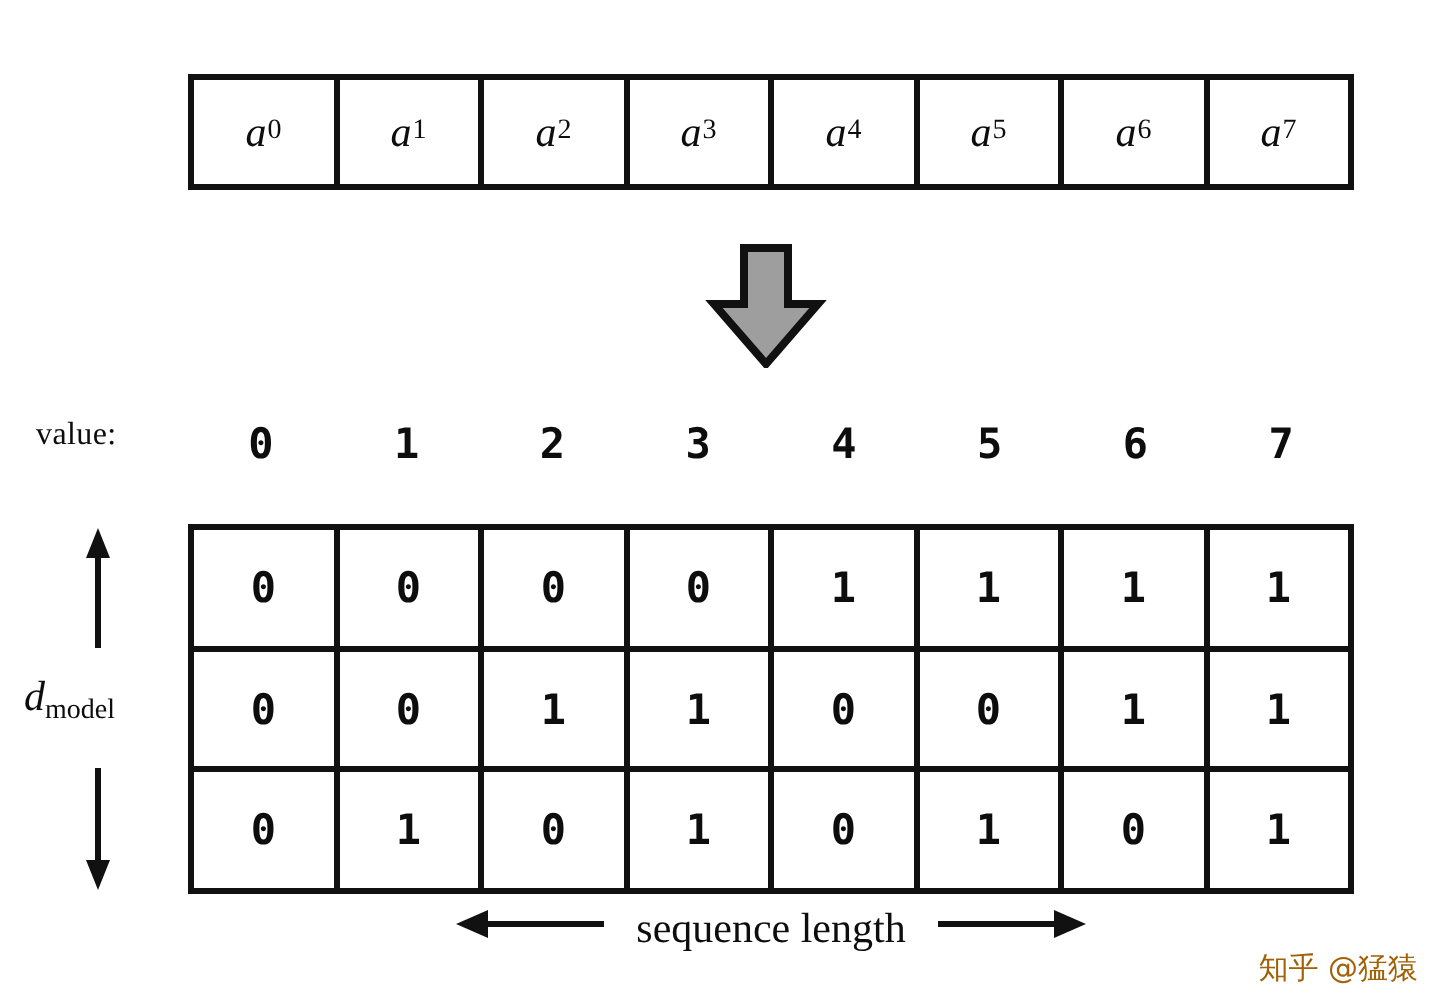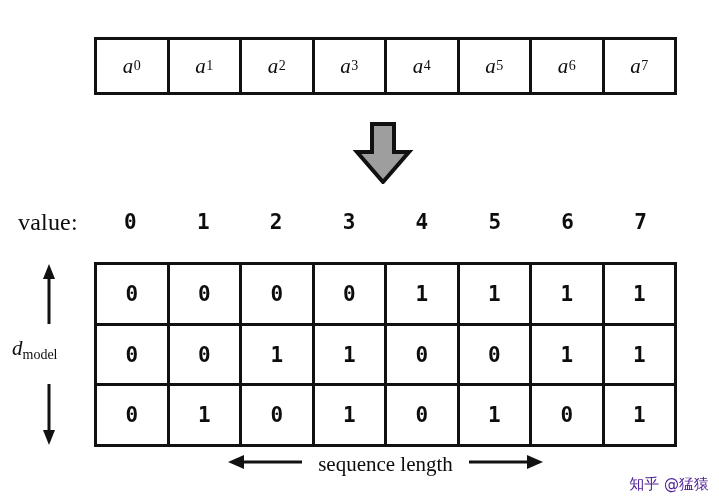--- a/index.html
+++ b/index.html
@@ -55,21 +55,21 @@
     top: 122px;
     width: 62px;
     height: 62px;
   }
 
   
   #value-label {
     position: absolute;
     left: 18px;
     top: 209px;
-    font-size: 24px;
+    font-size: 16px;
     font-family: "Liberation Serif", serif;
     letter-spacing: 0.2px;
   }
   #value-row {
     position: absolute;
     left: 94px;
     top: 206px;
     width: 583px;
     height: 32px;
     display: flex;
@@ -157,21 +157,21 @@
     font-family: "Liberation Serif", serif;
     white-space: nowrap;
   }
 
   
   #watermark {
     position: absolute;
     right: 10px;
     bottom: 6px;
     font-size: 15px;
-    color: #4c1d95;
+    color: #a16207;
     font-family: "DejaVu Sans", sans-serif;
     white-space: nowrap;
   }
 </style>
 </head>
 <body>
 
 <div id="seq-row">
     <div class="seq-cell">
       <span>a</span>

